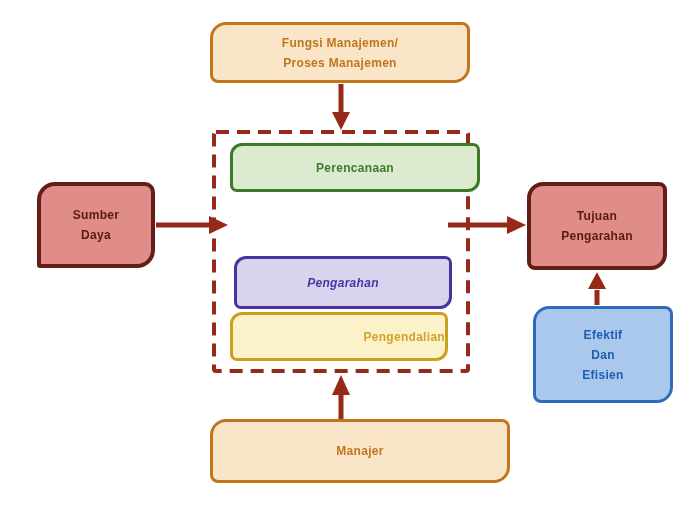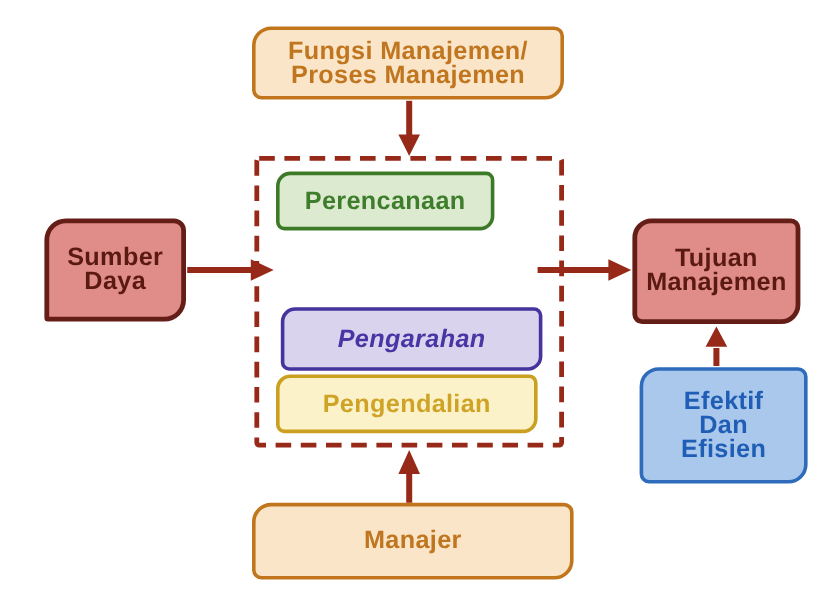--- a/index.html
+++ b/index.html
@@ -37,48 +37,48 @@
     stroke-dasharray: 13 8;
   }
   .node {
     position: absolute;
     box-sizing: border-box;
     display: flex;
     align-items: center;
     justify-content: center;
     text-align: center;
     font-weight: 700;
-    font-size: 21px;
+    font-size: 12px;
     line-height: 20px;
     letter-spacing: 0.3px;
     white-space: pre-line;
     border-style: solid;
     border-width: 3px;
     border-radius: 16px 8px 16px 8px;
   }
   .node-sm { border-radius: 12px 7px 12px 7px; }
   .bw4 { border-width: 4px; }
 
   .node-orange { background: var(--orange-fill); border-color: var(--orange-border); color: var(--orange-text); }
   .node-red    { background: var(--red-fill);    border-color: var(--red-border);    color: var(--red-text); text-align: center; }
   .node-green  { background: var(--green-fill);  border-color: var(--green-border);  color: var(--green-text); }
   .node-pink   { background: var(--pink-fill);   border-color: var(--pink-border);   color: var(--pink-text); }
   .node-purple { background: var(--purple-fill); border-color: var(--purple-border); color: var(--purple-text); }
-  .node-yellow { background: var(--yellow-fill); border-color: var(--yellow-border); color: var(--yellow-text); }
+  .node-yellow { background: var(--yellow-fill); border-color: var(--yellow-border); color: var(--yellow-text); justify-content: flex-end; }
   .node-blue   { background: var(--blue-fill);   border-color: var(--blue-border);   color: var(--blue-text); }
 
   #node-fungsi          { left: 210px; top: 22px;  width: 260px; height: 61px; }
   #node-sumber          { left: 37px;  top: 182px; width: 118px; height: 86px; border-radius: 18px 10px 18px 3px; }
-  #node-perencanaan     { left: 230px; top: 143px; width: 182px; height: 49px; }
+  #node-perencanaan     { left: 230px; top: 143px; width: 250px; height: 49px; }
   #node-pengorganisasian{ left: 230px; top: 200px; width: 218px; height: 50px; }
   #node-pengarahan      { left: 234px; top: 256px; width: 218px; height: 53px; font-style: italic; }
   #node-pengendalian    { left: 230px; top: 312px; width: 218px; height: 49px; }
   #node-tujuan          { left: 527px; top: 182px; width: 140px; height: 88px; }
   #node-efektif         { left: 533px; top: 306px; width: 140px; height: 97px; }
-  #node-manajer         { left: 210px; top: 419px; width: 268px; height: 64px; }
+  #node-manajer         { left: 210px; top: 419px; width: 300px; height: 64px; }
 </style>
 </head>
 <body>
 
 <div class="canvas">
 
   <svg class="connectors" viewBox="0 0 700 512" xmlns="http://www.w3.org/2000/svg" aria-hidden="true">
     <rect class="dashed-frame" x="214" y="132" width="254" height="239" rx="2"></rect>
 
     <g>
@@ -125,21 +125,21 @@
   <div id="node-pengarahan" class="node node-sm node-purple">
     <span>Pengarahan</span>
   </div>
 
   <div id="node-pengendalian" class="node node-sm node-yellow">
     <span>Pengendalian</span>
   </div>
 
   <div id="node-tujuan" class="node node-red bw4">
     <span>Tujuan
-Manajemen</span>
+Pengarahan</span>
   </div>
 
   <div id="node-efektif" class="node node-blue">
     <span>Efektif
 Dan
 Efisien</span>
   </div>
 
   <div id="node-manajer" class="node node-orange">
     <span>Manajer</span>

